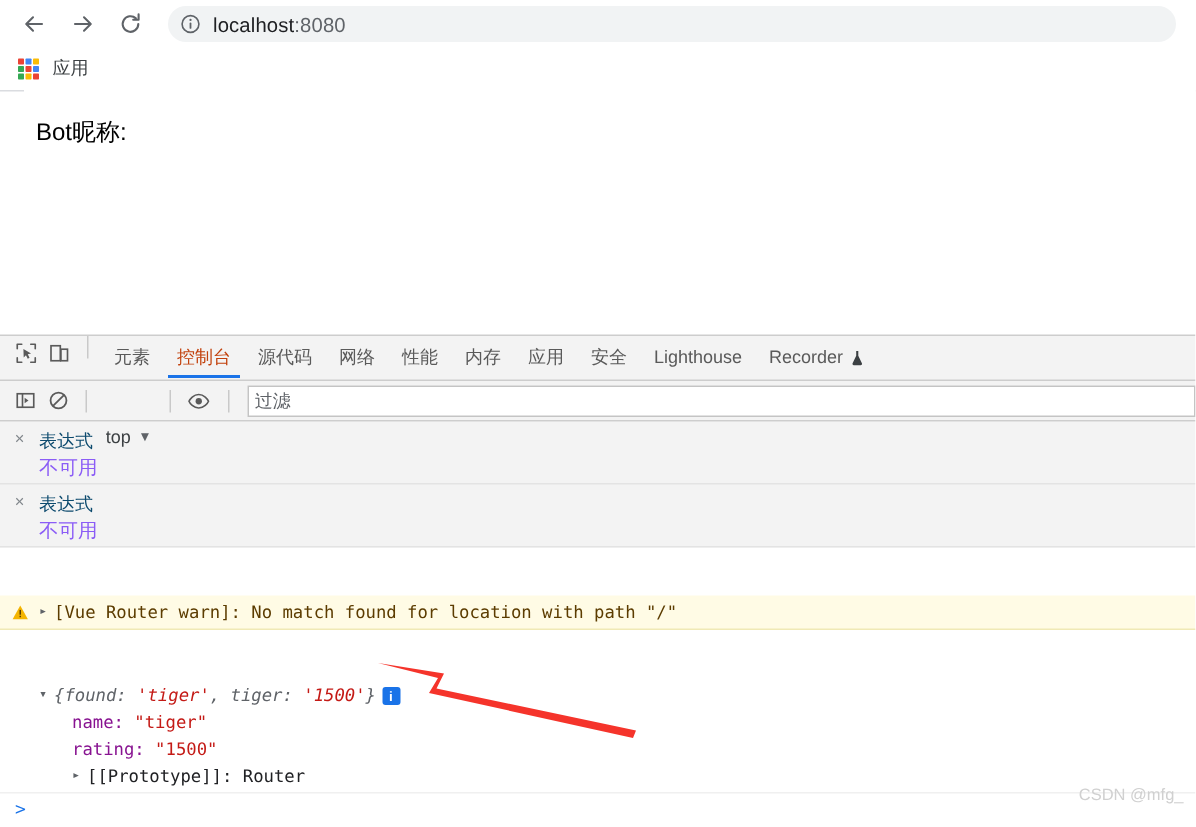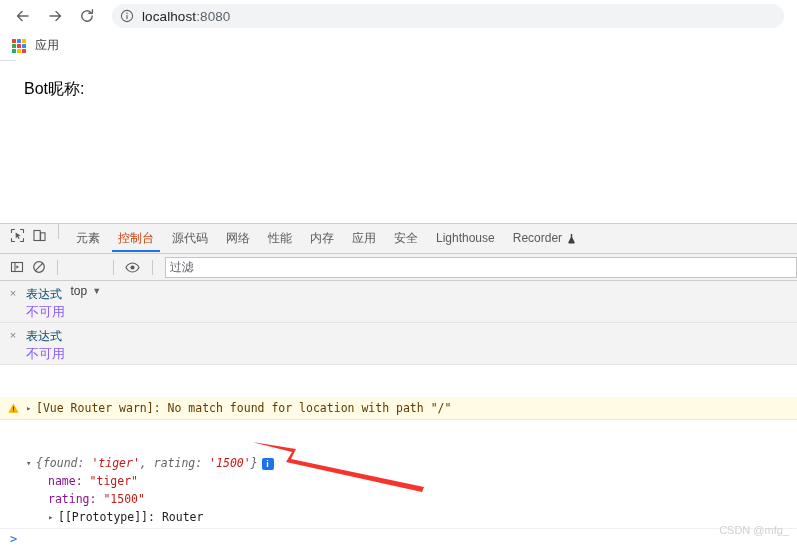--- a/index.html
+++ b/index.html
@@ -329,21 +329,21 @@
             <path d="M5.5 0.6L10.6 9.8H0.4z" fill="#f4b400"></path>
             <rect x="5" y="3.6" width="1" height="3.2" fill="#5c3c00"></rect>
             <rect x="5" y="7.5" width="1" height="1" fill="#5c3c00"></rect>
           </svg>
         </span>
         <span class="disc closed"></span><span>[Vue Router warn]: No match found for location with path "/"</span>
       </div>
 
       <div class="msg log">
         <div>
-          <span class="disc open"></span><span class="obj-preview"><span>{found: </span><span class="str">'tiger'</span><span>, rating: </span><span class="str">'1500'</span><span>}</span></span><span class="info-badge">i</span>
+          <span class="disc open"></span><span class="obj-preview"><span>{found: </span><span class="str">'tiger'</span><span>, tiger: </span><span class="str">'1500'</span><span>}</span></span><span class="info-badge">i</span>
         </div>
         <div class="obj-body">
           <div class="row">
             <span class="prop-name">name:</span>
             <span class="str">"tiger"</span>
           </div>
           <div class="row">
             <span class="prop-name">rating:</span>
             <span class="str">"1500"</span>
           </div>

